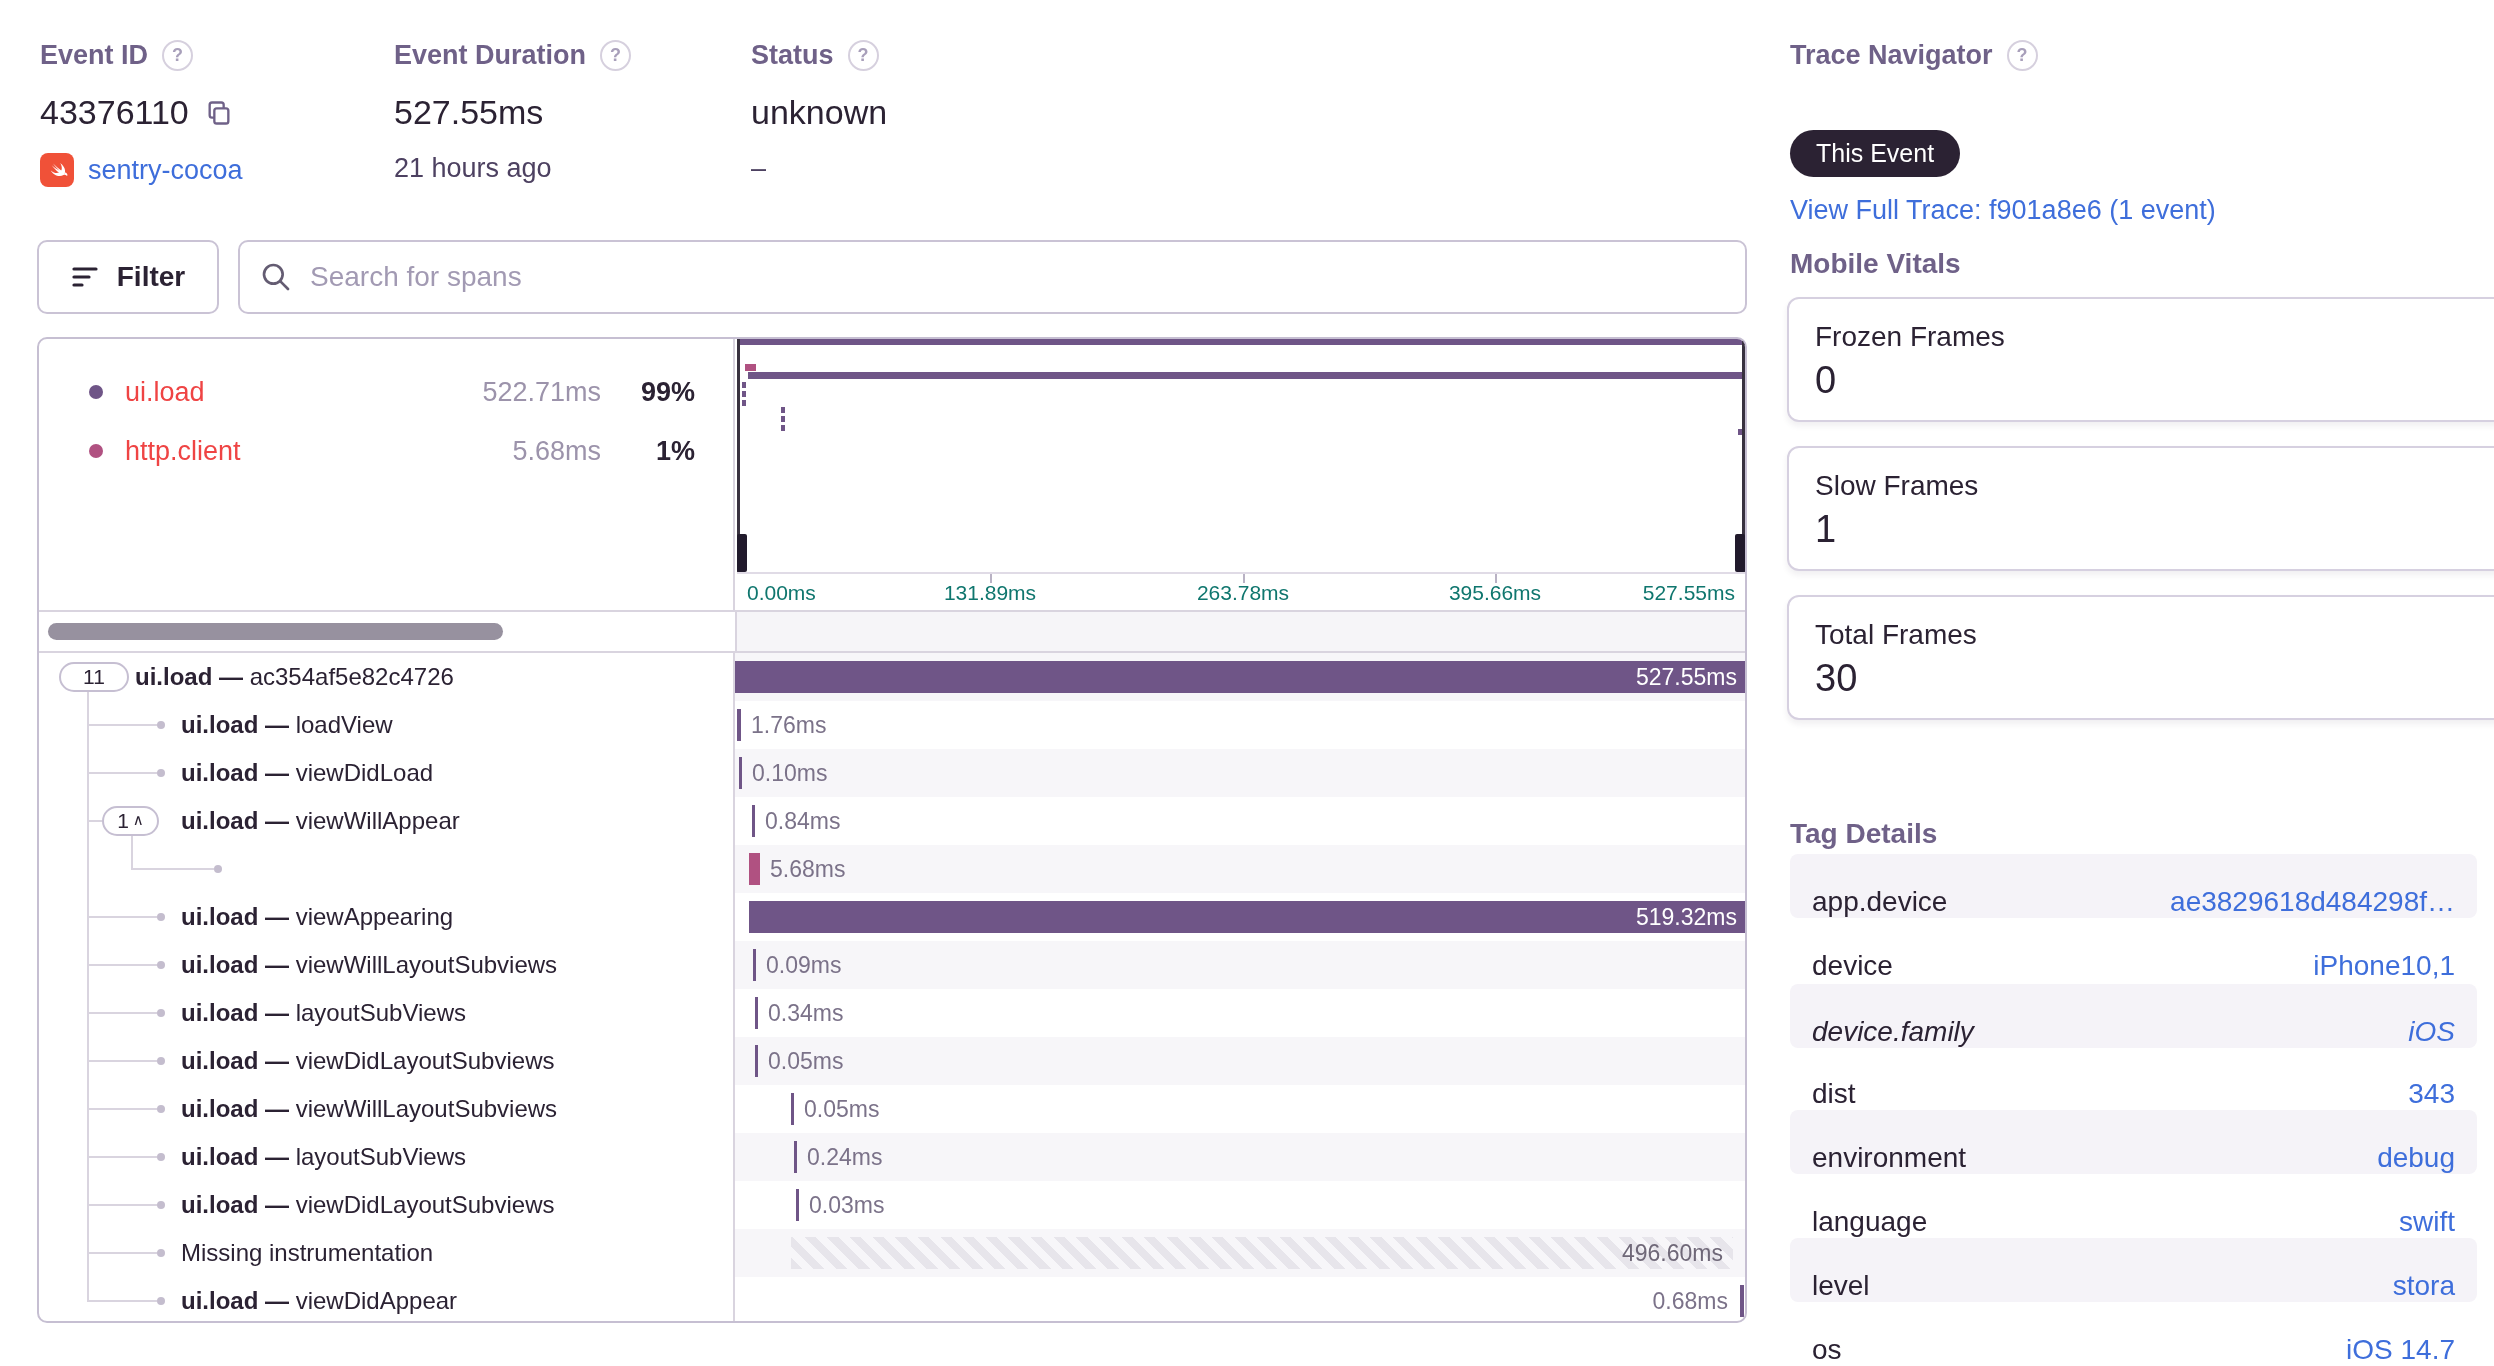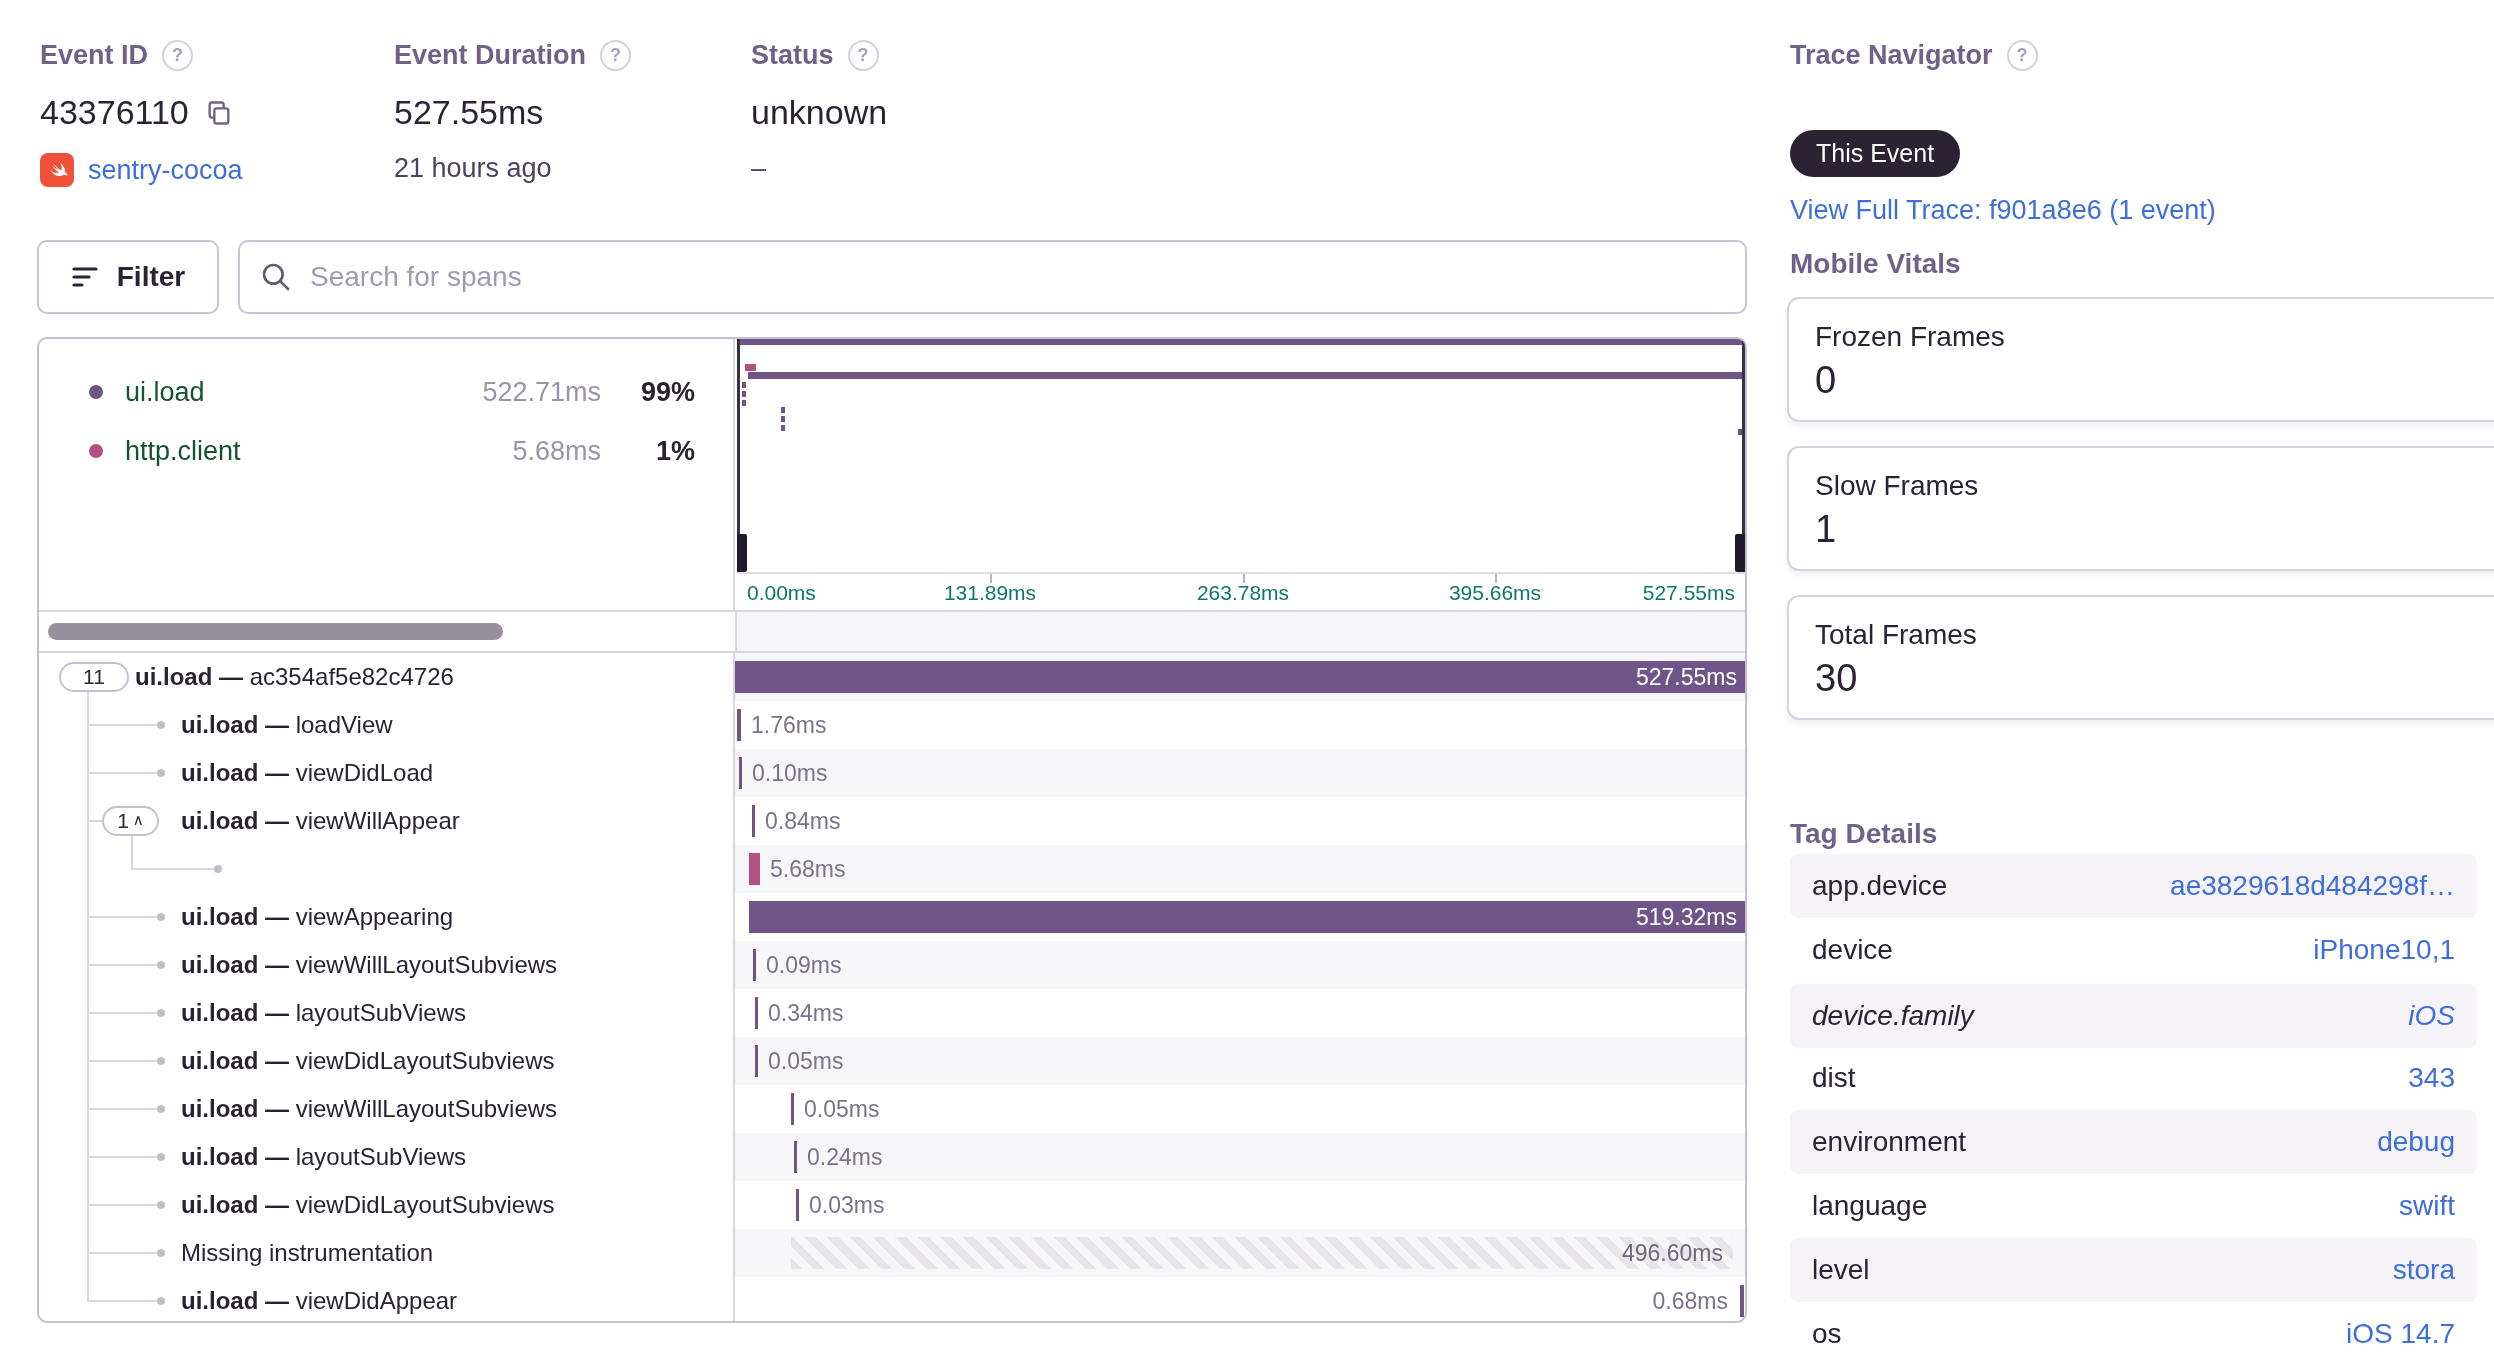--- a/index.html
+++ b/index.html
@@ -26,21 +26,21 @@
         border:2px solid #cac3d5;border-radius:10px;display:flex;align-items:center;padding:0 20px;gap:16px;box-sizing:border-box;}
   .search input{border:none;outline:none;flex:1;font-size:28px;color:#2b2233;font-family:"Liberation Sans",sans-serif;background:transparent;}
   .search input::placeholder{color:#a29ab3;}
   
   .panel{position:absolute;left:37px;top:337px;width:1710px;height:986px;border:2px solid #c6bfd2;
         border-radius:10px;background:#fff;overflow:hidden;box-sizing:border-box;}
   .topsec{position:relative;height:271px;}
   .legend{position:absolute;left:0;top:0;width:696px;height:271px;border-right:2px solid #d9d4df;box-sizing:border-box;}
   .legrow{position:absolute;left:0;width:100%;height:36px;display:flex;align-items:center;cursor:pointer;}
   .ldot{width:14px;height:14px;border-radius:50%;margin-left:50px;flex:none;}
-  .lname{font-size:27px;color:#14532d;margin-left:22px;}
+  .lname{font-size:27px;color:#ef4444;margin-left:22px;}
   .ldur{position:absolute;right:132px;font-size:27px;color:#9c93ab;}
   .lpct{position:absolute;right:38px;font-size:27px;font-weight:700;color:#2b2233;}
   .mini{position:absolute;left:698px;top:0;right:0;height:233px;}
   .mbar{position:absolute;background:#6f5587;}
   .mpink{position:absolute;background:#b05181;}
   .mvl{position:absolute;top:0;height:233px;width:3px;background:#38313f;}
   .mhandle{position:absolute;bottom:0;width:10px;height:38px;background:#211a2c;border-radius:2px;cursor:ew-resize;}
   .mdash{position:absolute;width:4px;height:6px;background:#6f5587;}
   .axis{position:absolute;left:698px;top:233px;right:0;height:38px;border-top:2px solid #e0dbe6;box-sizing:border-box;}
   .tick{position:absolute;top:0;width:2px;height:9px;background:#b9b2c4;}
@@ -69,21 +69,21 @@
   .blab-in{position:absolute;right:10px;top:0;line-height:32px;font-size:23px;color:#fff;white-space:nowrap;}
   .blab-in.gray{color:#6f6878;}
   .blab-out{position:absolute;top:8px;line-height:32px;font-size:23px;color:#7b7289;white-space:nowrap;}
   
   .sb-title{position:absolute;left:1790px;font-size:28px;font-weight:700;color:#6f6188;white-space:nowrap;}
   .vcard{position:absolute;left:1787px;width:796px;height:125px;background:#fff;border:2px solid #d6d0e0;
         border-radius:12px;box-shadow:0 4px 6px rgba(43,34,51,.07);box-sizing:border-box;}
   .vlabel{margin:22px 0 6px 26px;font-size:28px;color:#2b2233;}
   .vvalue{margin-left:26px;font-size:38px;color:#2b2233;}
   .tagrow{position:absolute;left:1790px;width:687px;height:64px;border-radius:8px;display:flex;
-        align-items:center;justify-content:space-between;padding:0 22px;box-sizing:border-box;}
+        align-items:flex-end;justify-content:space-between;padding:0 22px;box-sizing:border-box;}
   .tagrow.alt{background:#f5f3f8;}
   .tagkey{font-size:28px;color:#2b2233;}
   .tagval{font-size:28px;color:#3e6edb;text-decoration:none;cursor:pointer;white-space:nowrap;}
 </style>
 </head>
 <body>
 
 <div class="page">
 
   <div class="hcol" style="left:40px">

